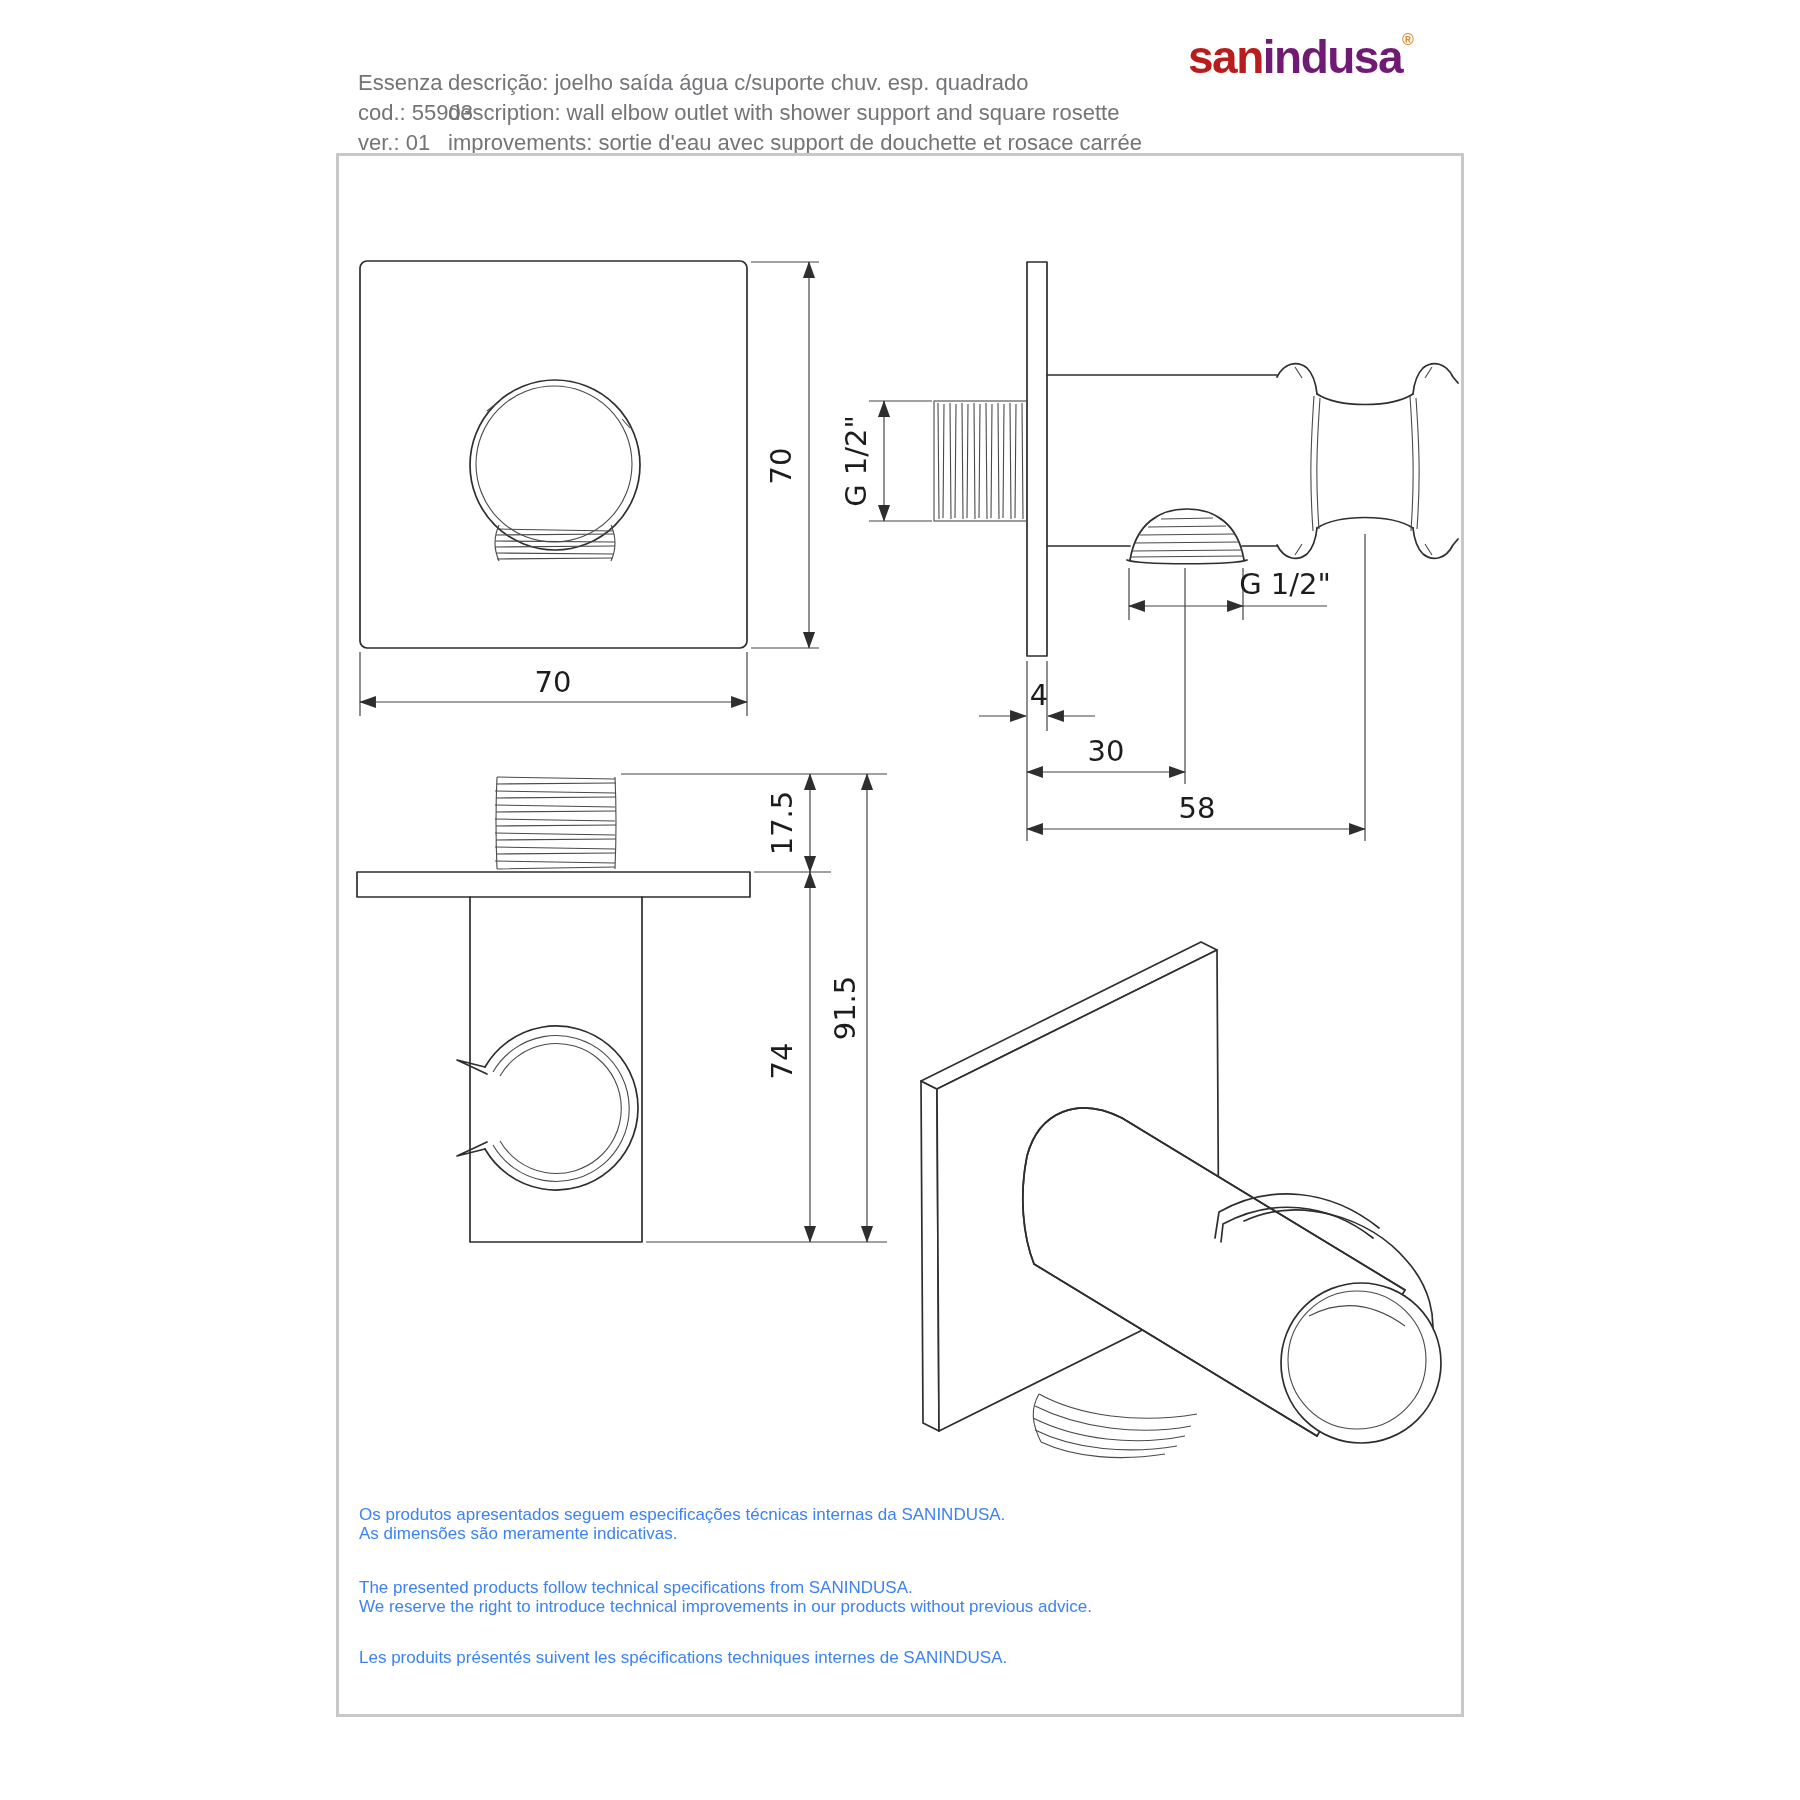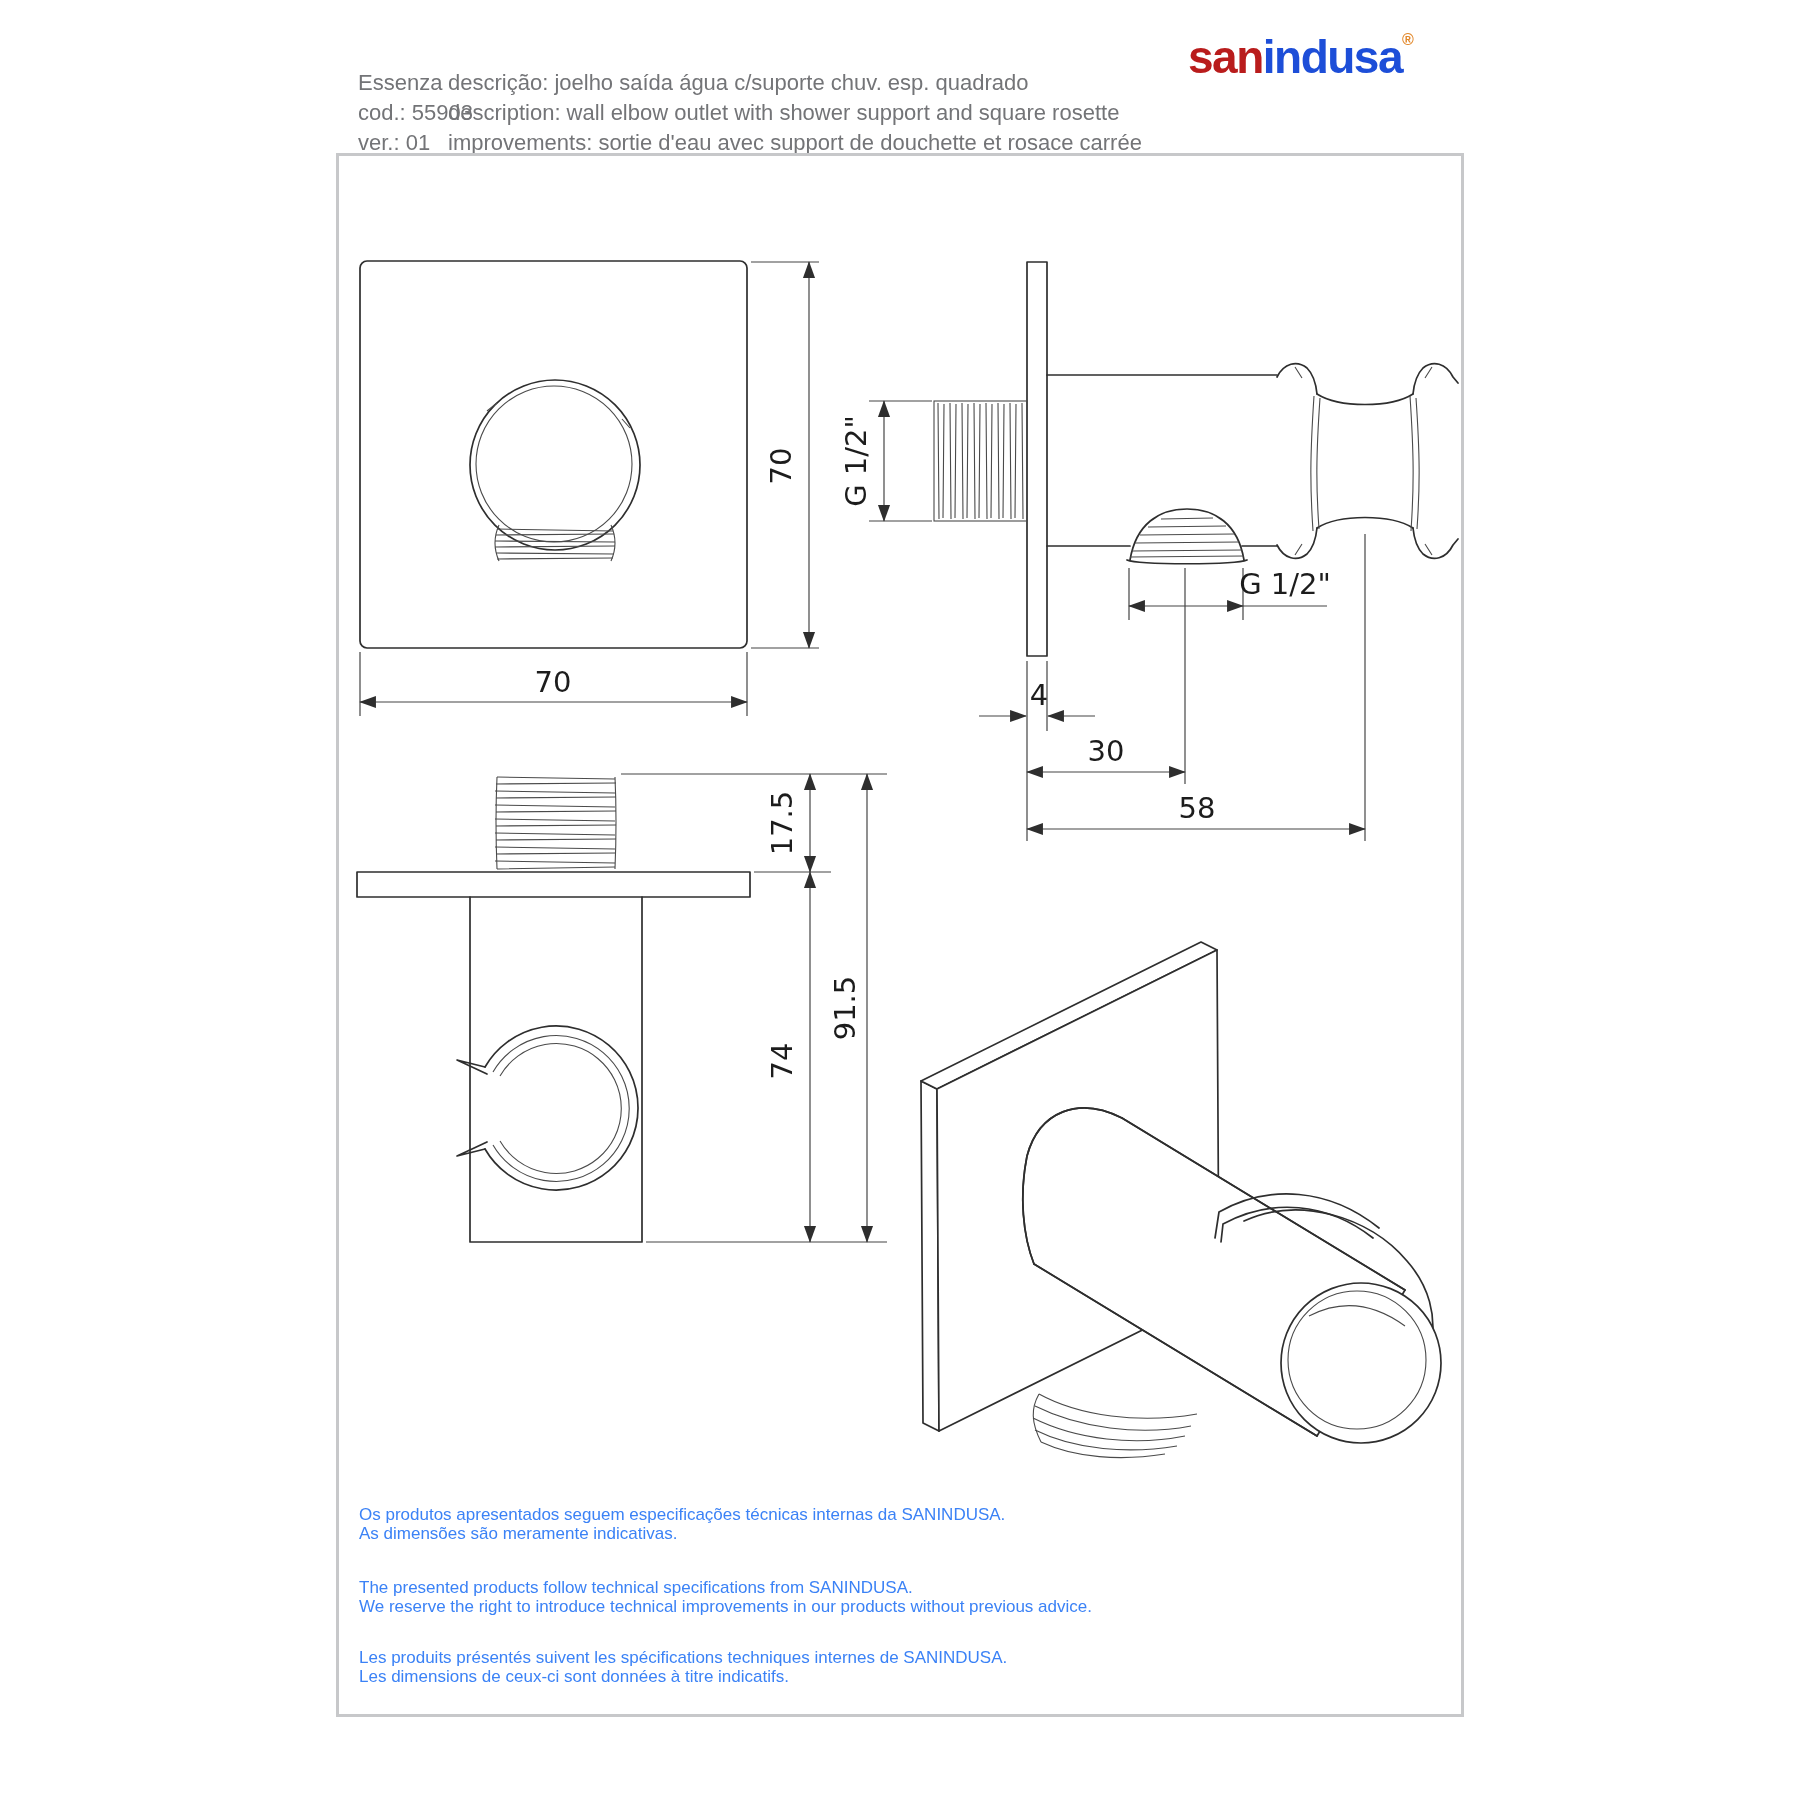--- a/index.html
+++ b/index.html
@@ -4,21 +4,21 @@
 <style>
   html,body{margin:0;padding:0;background:#ffffff;}
   body{width:1800px;height:1800px;position:relative;font-family:"Liberation Sans",sans-serif;color:#3a3a3a;}
   
   .hdr-col{position:absolute;top:68px;font-size:22px;line-height:30px;color:#737477;white-space:nowrap;}
   .hdr-left{left:358px;}
   .hdr-desc{left:448px;}
   
   .logo{position:absolute;top:30px;left:1188px;font-size:46px;font-weight:bold;letter-spacing:-1.5px;white-space:nowrap;}
   .logo .p1{color:#b91c1c;}
-  .logo .p2{color:#1d4ed8;}
+  .logo .p2{color:#701a75;}
   .logo .mark{color:#E2882B;font-size:16px;font-weight:bold;vertical-align:28px;letter-spacing:0;}
   
   .frame{position:absolute;left:336px;top:153px;width:1122px;height:1558px;border:3px solid #c7c8ca;background:#fff;}
   .frame svg{position:absolute;left:0;top:0;}
   
   .note{position:absolute;left:20px;font-size:17px;line-height:18.5px;color:#3b82f6;white-space:nowrap;}
   .n-pt{top:1350px;} .n-en{top:1423px;} .n-fr{top:1493px;}
   
   .o{stroke:#2e2e2e;stroke-width:1.7;fill:none;stroke-linecap:round;stroke-linejoin:round;}
   .ow{stroke:#2e2e2e;stroke-width:1.7;fill:#ffffff;stroke-linejoin:round;}
@@ -202,15 +202,14 @@
   <div class="note n-pt">
     <div>Os produtos apresentados seguem especificações técnicas internas da SANINDUSA.</div>
     <div>As dimensões são meramente indicativas.</div>
   </div>
   <div class="note n-en">
     <div>The presented products follow technical specifications from SANINDUSA.</div>
     <div>We reserve the right to introduce technical improvements in our products without previous advice.</div>
   </div>
   <div class="note n-fr">
     <div>Les produits présentés suivent les spécifications techniques internes de SANINDUSA.</div>
-    <div>Les dimensions de ceux-ci sont données à titre indicatifs.</div>
   </div>
 </div>
 
 </body></html>

